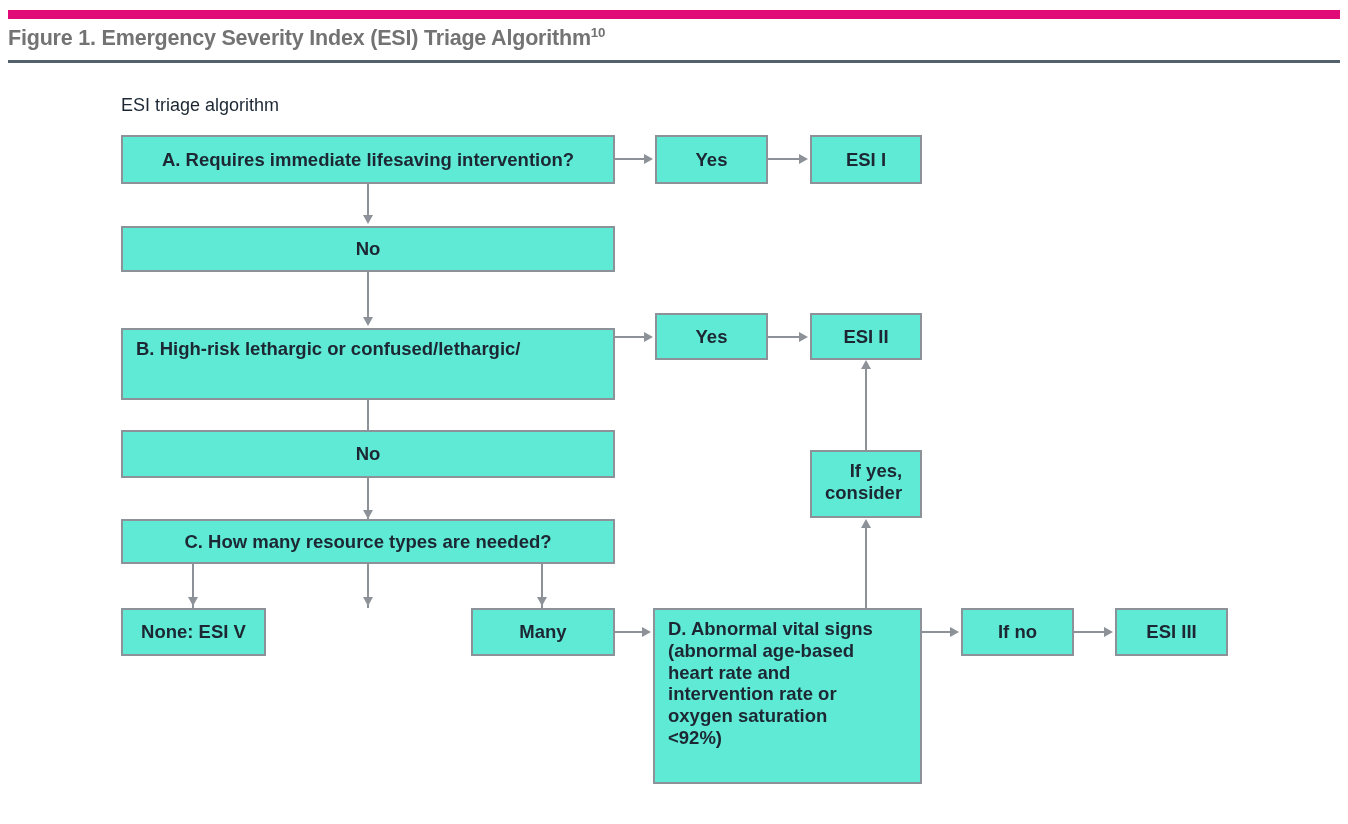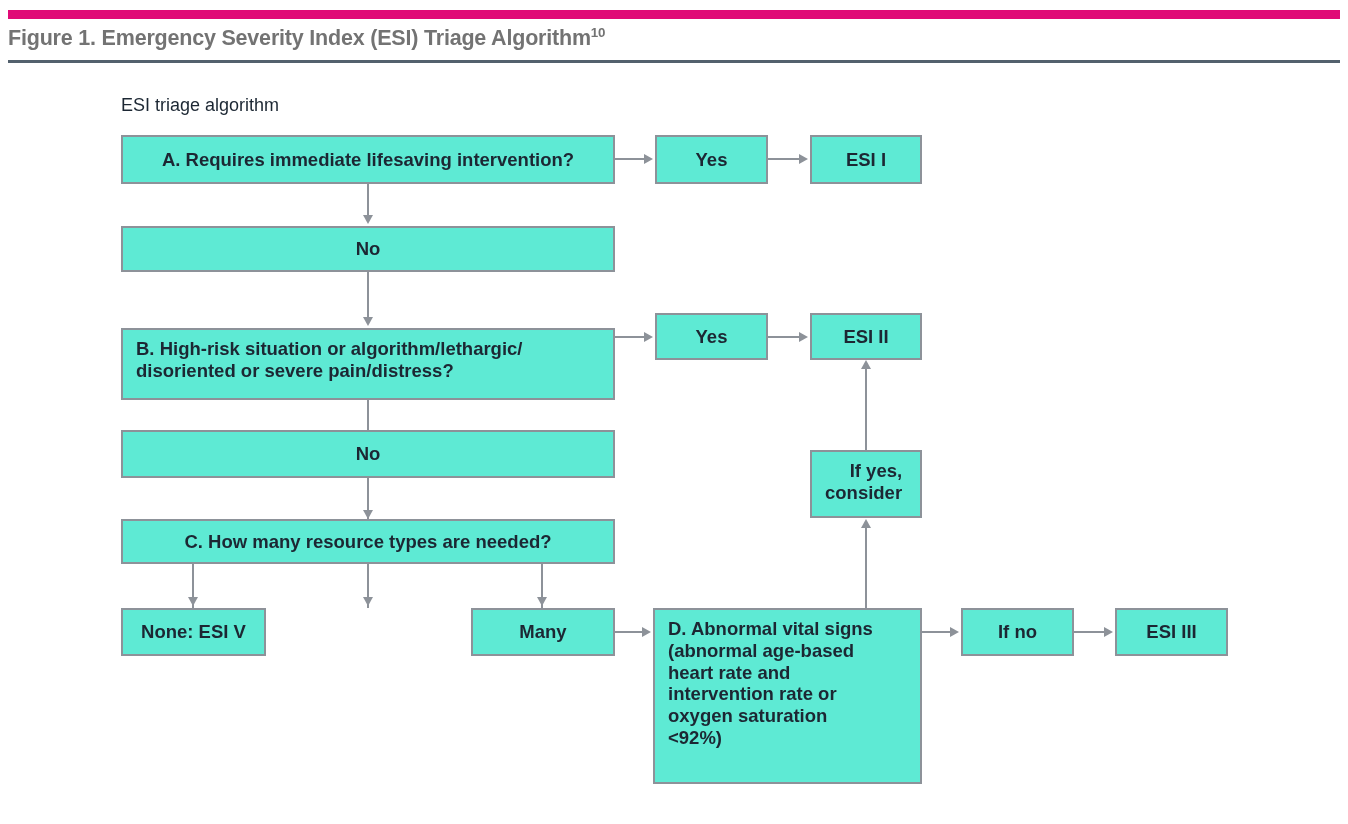--- a/index.html
+++ b/index.html
@@ -150,22 +150,21 @@
 
   <div class="box center" style="left:121px; top:160px; width:494px; height:46px;">
     <span>No</span>
   </div>
 
   <div class="conn vline" style="left:367px; top:206px; width:2px; height:47px;"></div>
   <div class="arrow arrow-down" style="left:362.5px; top:251px;"></div>
 
   <div class="box left topleft" style="left:121px; top:262px; width:494px; height:72px;">
     <span>
-      <span>B. High-risk situation or algorithm/lethargic/</span><br>
-      <span>disoriented or severe pain/distress?</span>
+      <span>B. High-risk lethargic or confused/lethargic/</span><br>
     </span>
   </div>
 
   <div class="conn hline" style="left:615px; top:270px; width:31px;"></div>
   <div class="arrow arrow-right" style="left:644px; top:265.5px;"></div>
 
   <div class="box center" style="left:655px; top:247px; width:113px; height:47px;">
     <span>Yes</span>
   </div>
 

